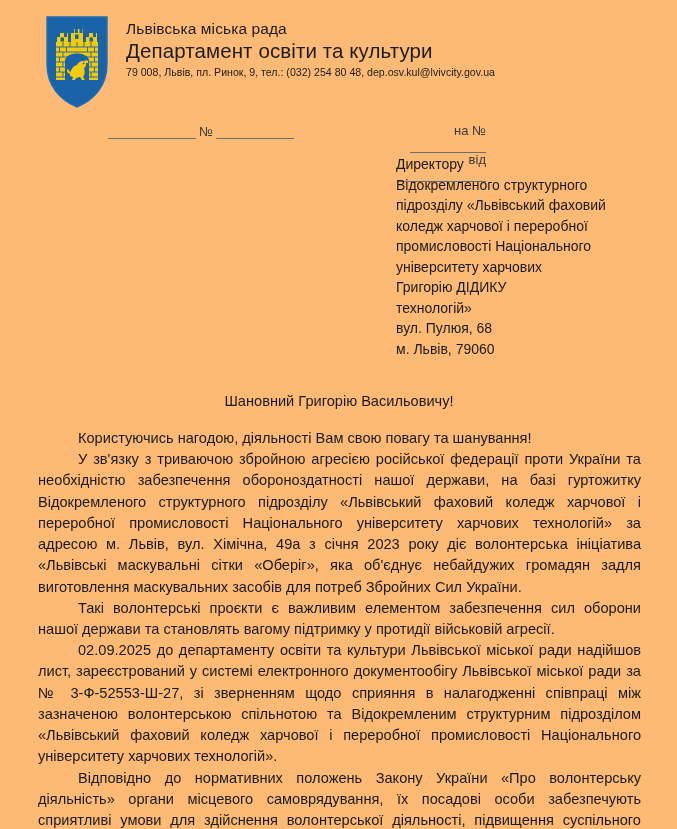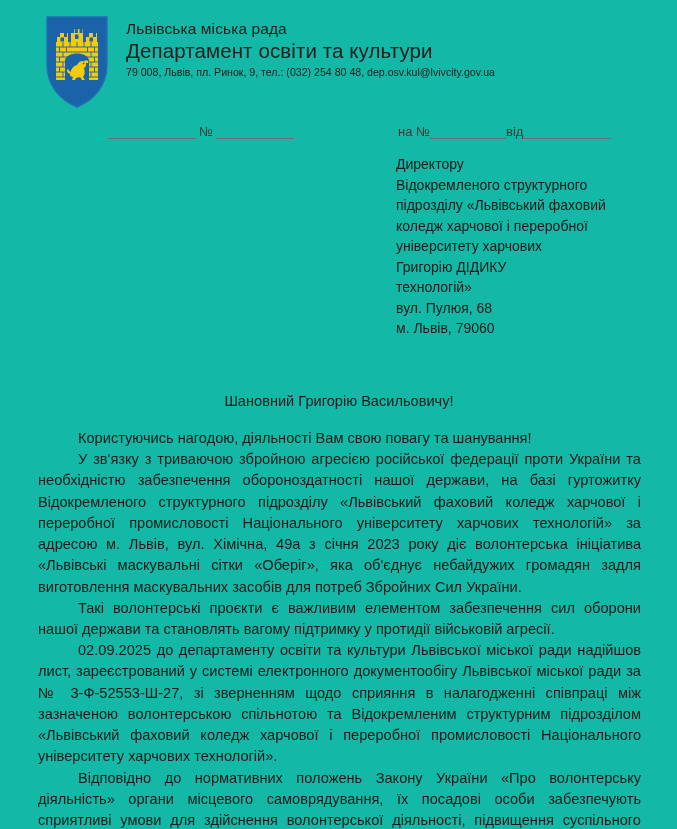--- a/index.html
+++ b/index.html
@@ -10,21 +10,21 @@
   }
   body {
     font-family: "Liberation Sans", "DejaVu Sans", sans-serif;
     color: #1a1a1a;
   }
   .page {
     position: relative;
     width: 677px;
     height: 829px;
     margin: 0 auto;
-    background: #14b8a6;
+    background: #fdba74;
     overflow: hidden;
     box-sizing: border-box;
   }
 
   
   .letterhead {
     position: absolute;
     left: 0;
     top: 14px;
     width: 677px;
@@ -89,20 +89,21 @@
     align-items: flex-end;
     gap: 3px;
   }
   .ref-right {
     position: absolute;
     left: 398px;
     top: 0;
     display: flex;
     align-items: flex-end;
     gap: 0;
+    flex-direction: column;
   }
   .rule {
     display: inline-block;
     border-bottom: 1px solid #6d6d6d;
     height: 14px;
   }
   .rule-a { width: 88px; }
   .rule-b { width: 78px; }
   .rule-c { width: 76px; }
   .rule-d { width: 88px; }
@@ -246,20 +247,21 @@
       <span class="ref-lbl">від</span>
       <span class="rule rule-d"></span>
     </div>
   </div>
 
   <div class="addressee">
     <div>Директору</div>
     <div>Відокремленого структурного</div>
     <div>підрозділу «Львівський фаховий</div>
     <div>коледж харчової і переробної</div>
+    <div>промисловості Національного</div>
     <div>університету харчових</div>
     <div>Григорію ДІДИКУ</div>
     <div>технологій»</div>
     <div>вул. Пулюя, 68</div>
     <div>м. Львів, 79060</div>
   </div>
 
   <div class="salutation">Шановний Григорію Васильовичу!</div>
 
   <div class="body-block">

